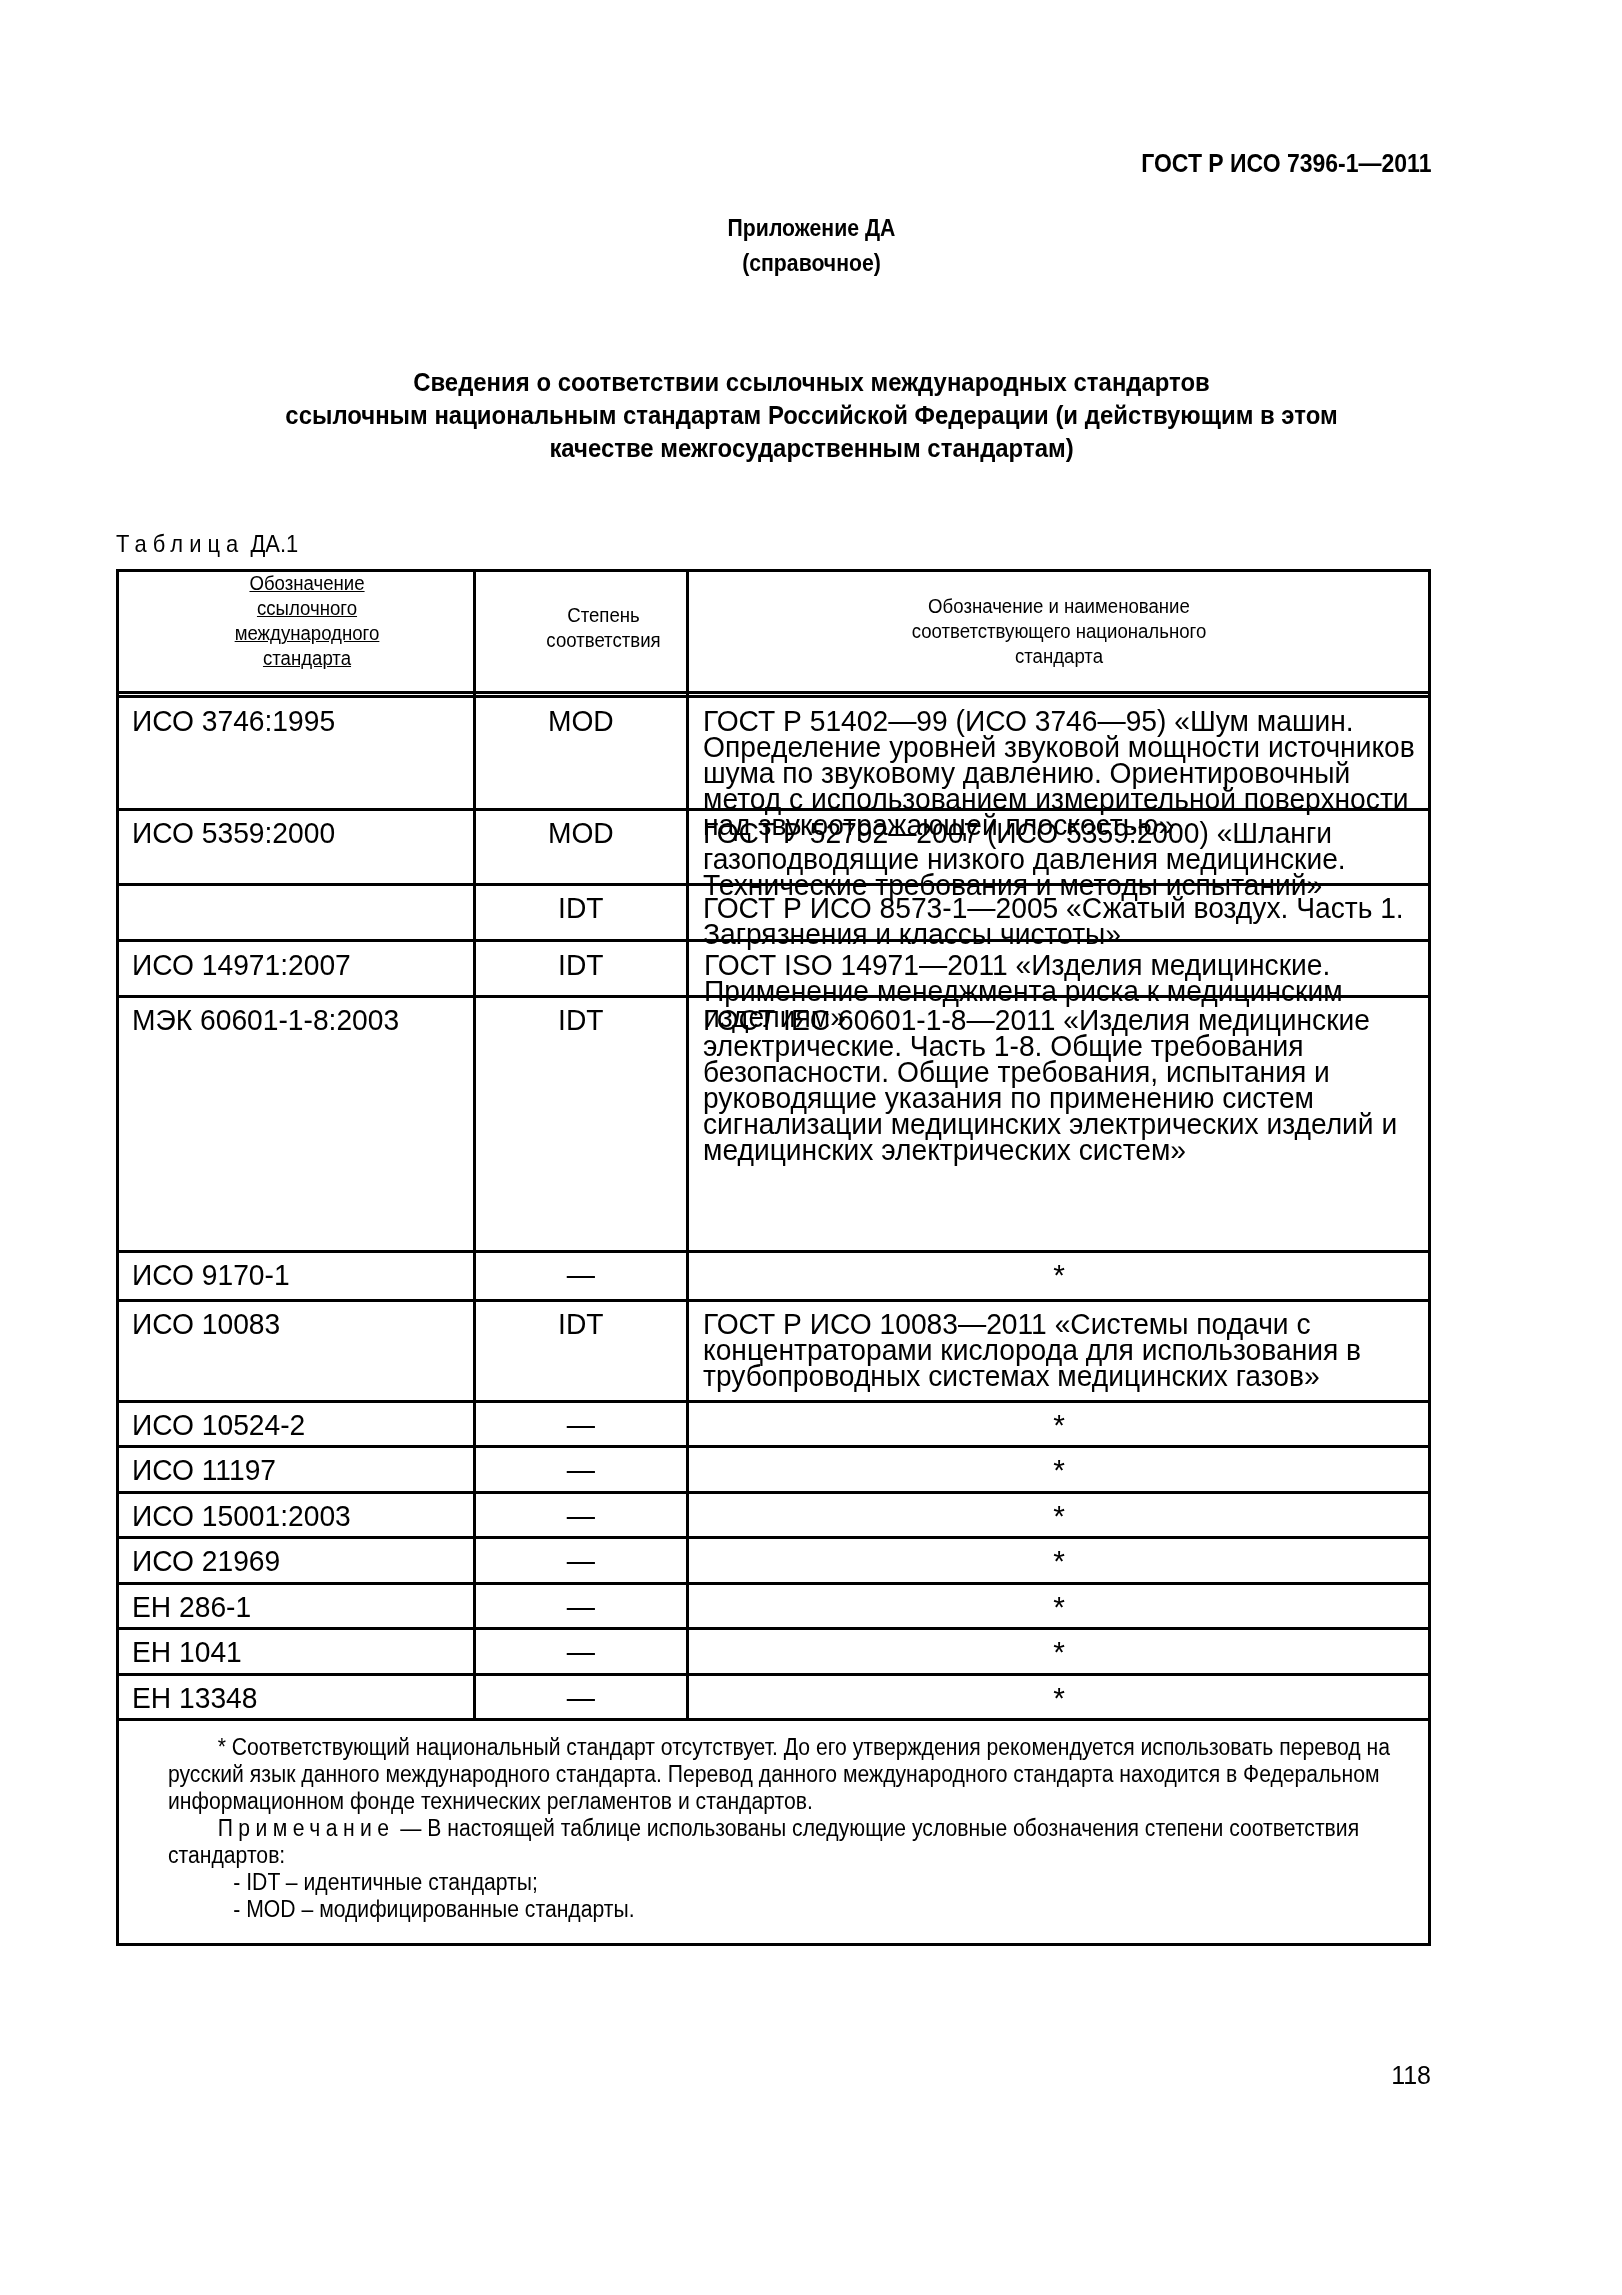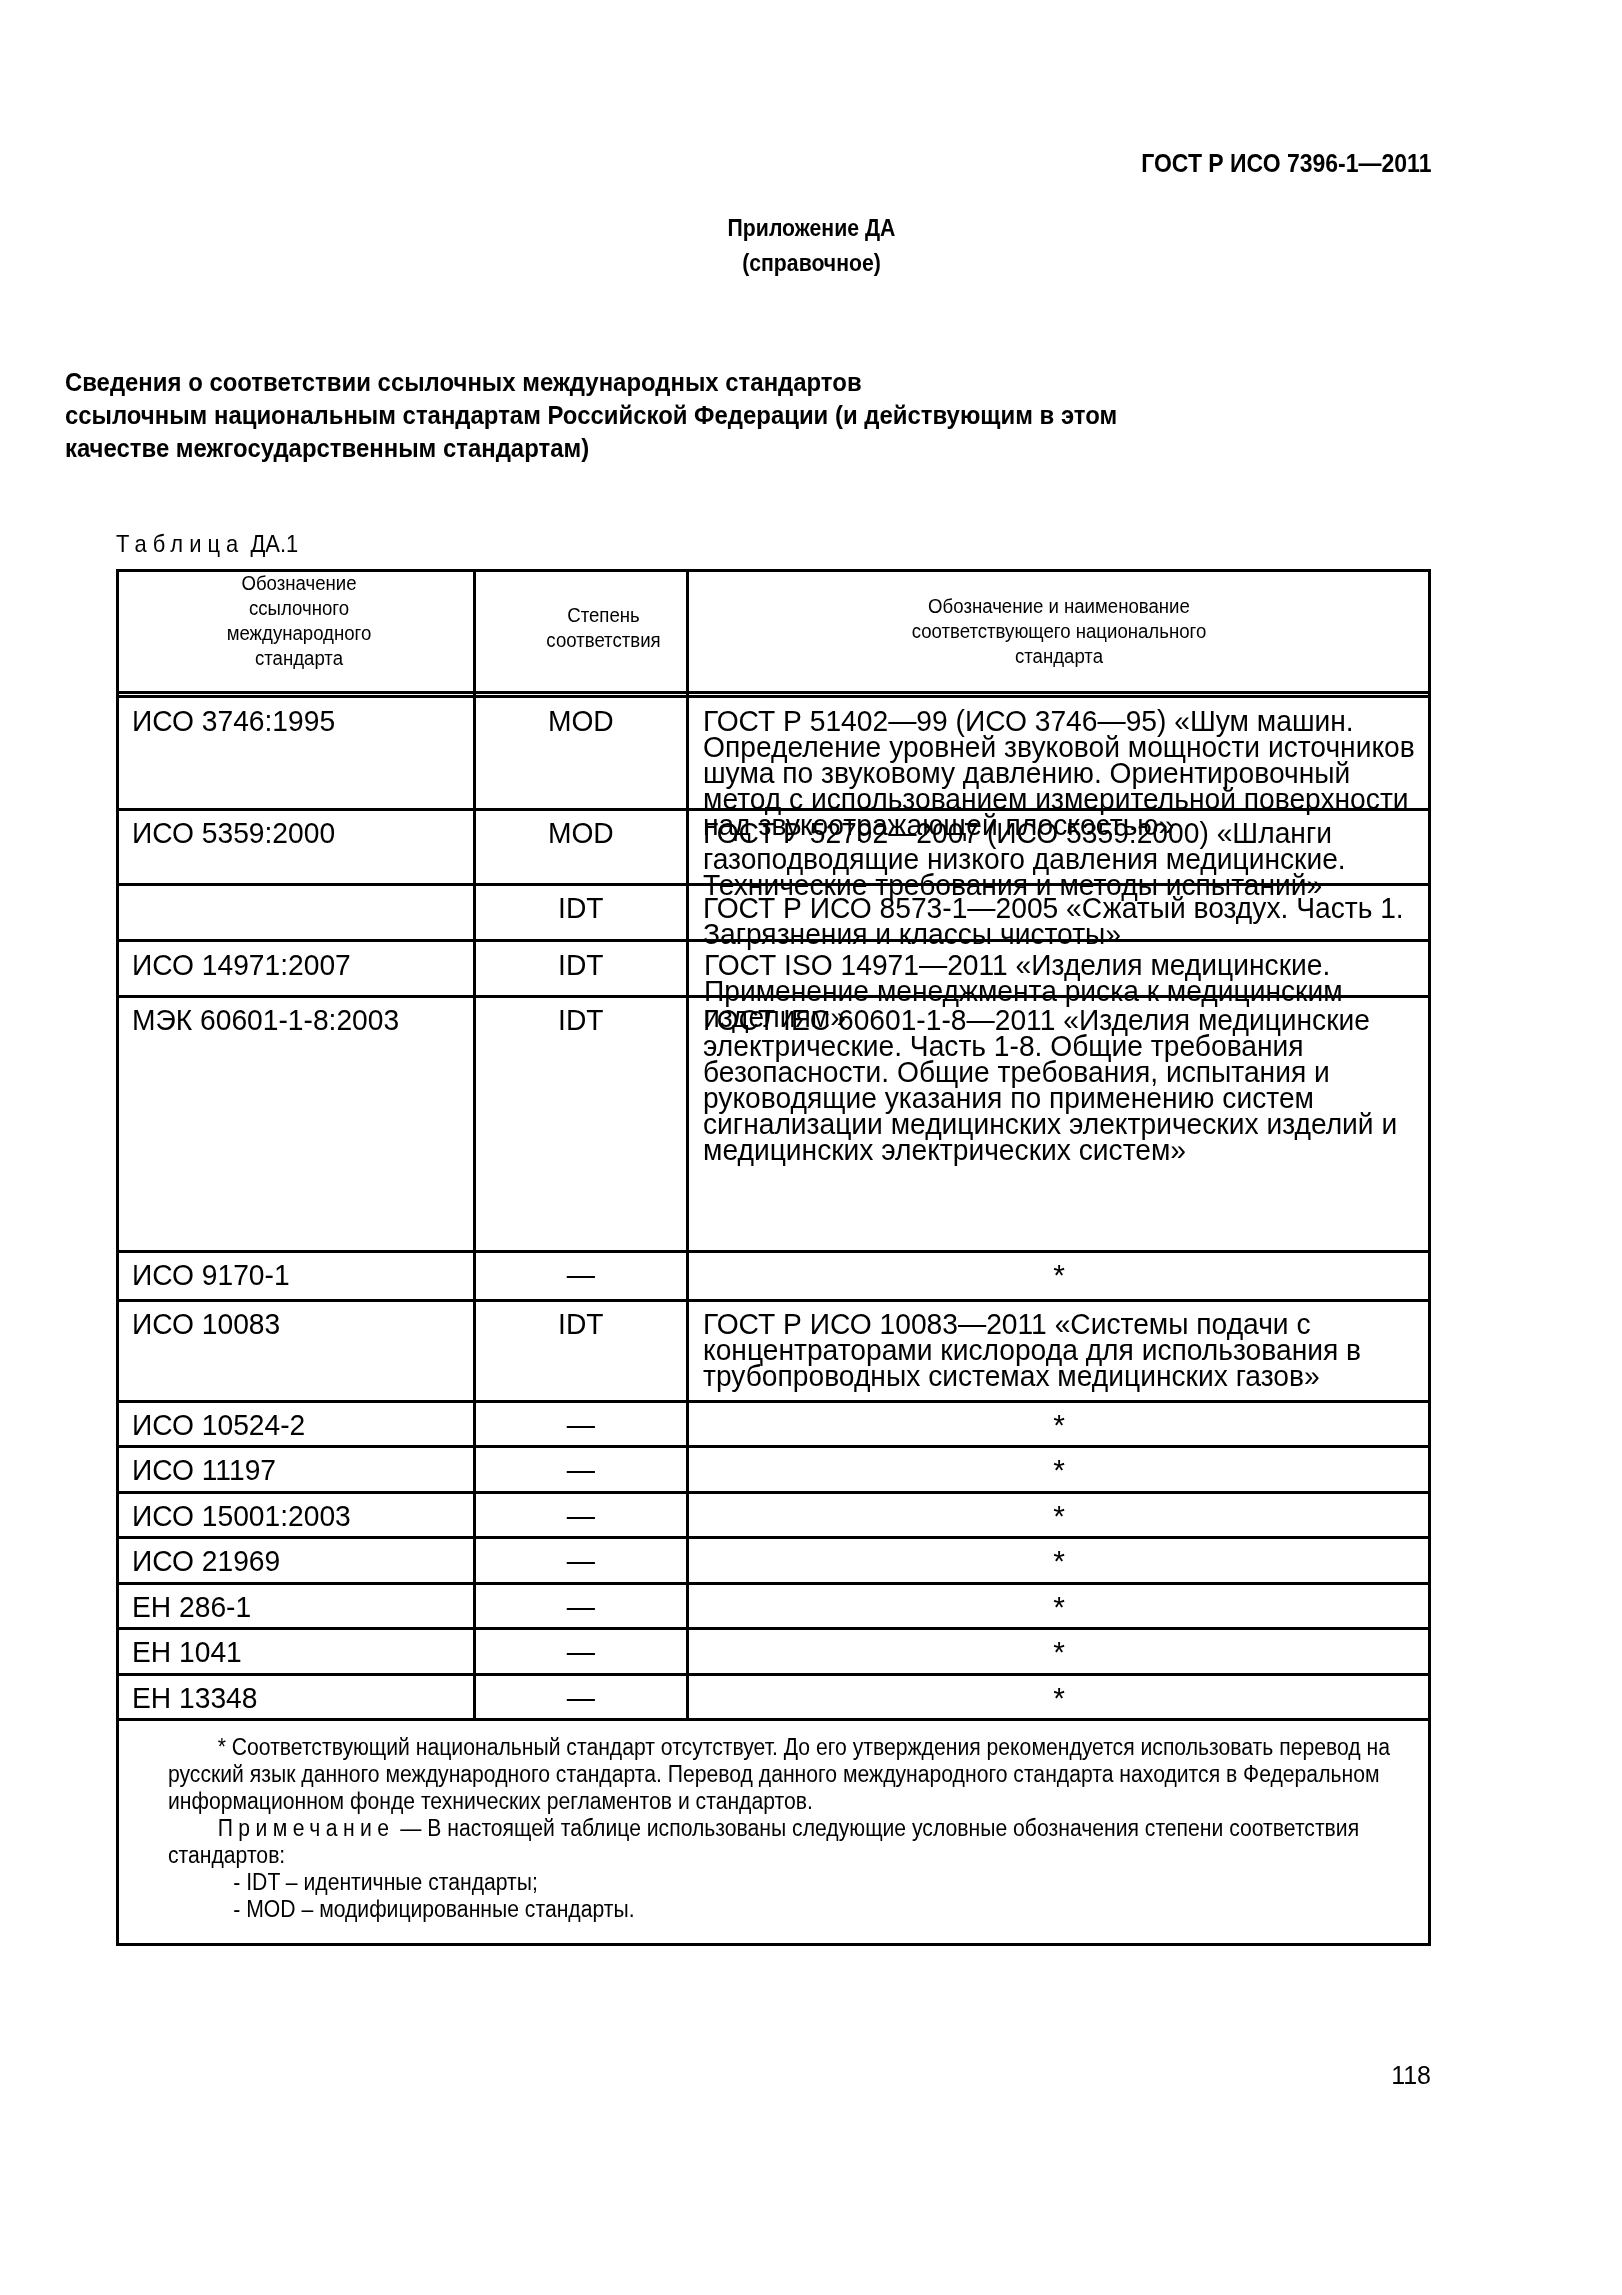--- a/index.html
+++ b/index.html
@@ -11,21 +11,21 @@
   #doc-code {
     top: 149px; right: 192px; font-size: 25px; font-weight: bold;
     transform: scaleX(0.92); transform-origin: right center; white-space: nowrap;
   }
   #appendix-block {
     left: 0; width: 1623px; top: 211px; text-align: center;
     font-size: 23.6px; font-weight: bold; line-height: 35px;
     transform: scaleX(0.9); transform-origin: center;
   }
   #title-block {
-    left: 0; width: 1623px; top: 366px; text-align: left;
+    left: 0; width: 1623px; top: 366px; text-align: center;
     font-size: 26px; font-weight: bold; line-height: 33px;
   }
   #title-block span { display: block; transform: scaleX(0.92); }
   #table-caption {
     left: 116px; top: 531px; font-size: 23.6px; letter-spacing: 0px;
     transform: scaleX(0.93); transform-origin: left center; white-space: nowrap;
   }
   #table-caption .spaced { letter-spacing: 6.5px; }
 
   
@@ -94,21 +94,21 @@
   <div class="hline" style="top:831px;"></div>
   <div class="hline" style="top:876px;"></div>
   <div class="hline" style="top:922px;"></div>
   <div class="hline" style="top:967px;"></div>
   <div class="hline" style="top:1013px;"></div>
   <div class="hline" style="top:1058px;"></div>
   <div class="hline" style="top:1104px;"></div>
   <div class="hline" style="top:1149px;"></div>
   <div class="hline" style="top:1374px;"></div>
 
-  <div class="cell hdr" style="left:5px;width:355px;top:3.3px;height:98px;">
+  <div class="cell hdr" style="left:13px;width:355px;top:3.3px;height:98px;text-decoration:underline;">
     <span class="t" style="width:196px;">Обозначение ссылочного международного стандарта</span>
   </div>
   <div class="cell hdr" style="left:360px;width:210px;top:3.3px;height:112px;padding-left:44px;">
     <span class="t" style="width:157px;">Степень соответствия</span>
   </div>
   <div class="cell hdr" style="left:573px;width:740px;top:3.3px;height:118px;">
     <span class="t" style="width:366px;">Обозначение и наименование соответствующего национального стандарта</span>
   </div>
 
   <div class="cell c1" style="top:130px;">

